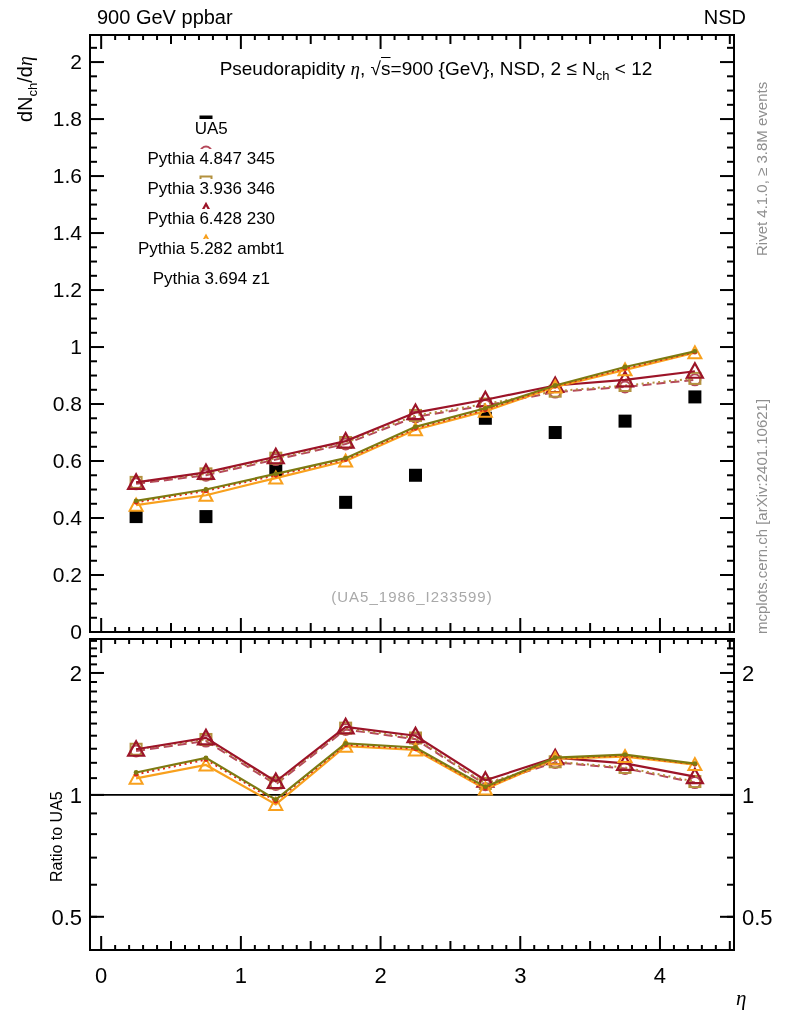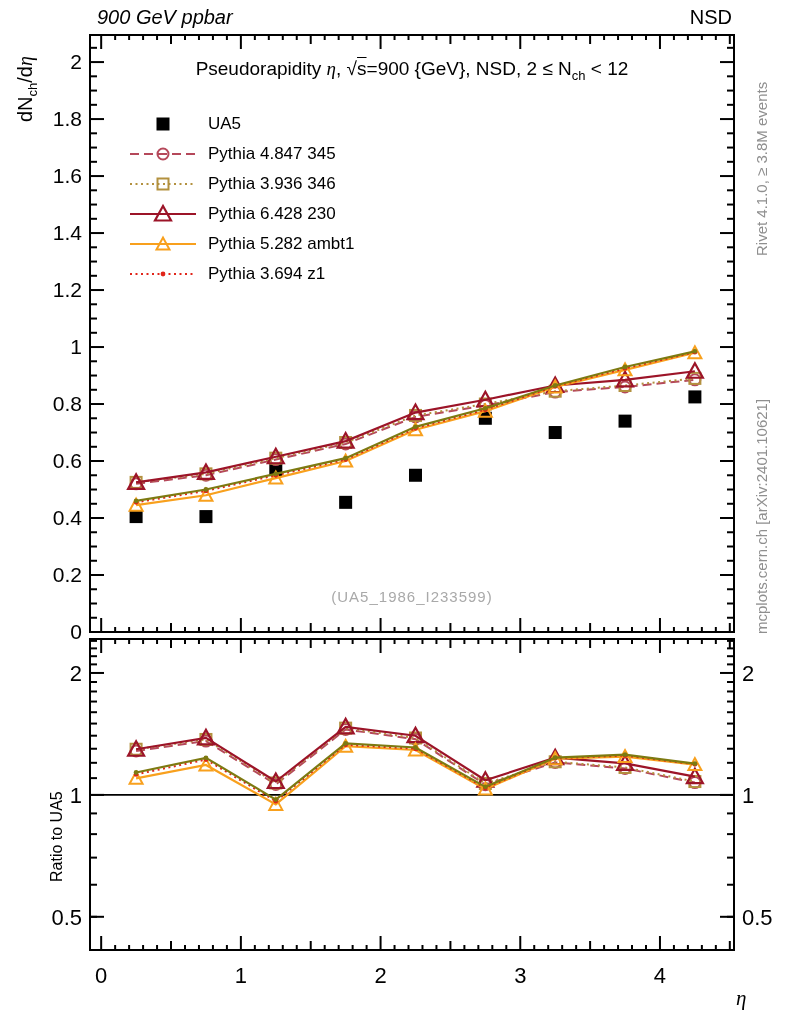--- a/index.html
+++ b/index.html
@@ -1,28 +1,28 @@
 <!DOCTYPE html>
 <html><head>
 <meta charset="utf-8">
 <style>
   html,body{margin:0;padding:0;background:#ffffff;}
   #page{position:relative;width:786px;height:1024px;background:#ffffff;overflow:hidden;
         font-family:"Liberation Sans","DejaVu Sans",sans-serif;color:#000;}
   #plot-svg{position:absolute;left:0;top:0;}
   .hdr{position:absolute;top:6px;font-size:20px;color:#000;white-space:nowrap;}
-  #hdr-left{left:97px;font-style:italic;}
-  #hdr-right{right:54px;}
+  #hdr-left{left:97px;}
+  #hdr-right{right:40px;}
   #plot-title{position:absolute;left:90px;width:644px;top:58px;text-align:center;
-              font-size:19px;white-space:nowrap;}
+              font-size:19px;white-space:nowrap;padding-left:24px;}
   #plot-title .sub, .ylab .sub{font-size:13px;vertical-align:-5px;}
   .greek{font-family:"Liberation Serif","DejaVu Serif",serif;font-style:italic;}
   .sbar{text-decoration:overline;}
   #legend{position:absolute;left:128px;top:109px;}
-  .legend-row{display:flex;align-items:center;height:30px;}
+  .legend-row{display:flex;align-items:center;height:30px;flex-direction:column;}
   .legend-label{margin-left:10px;font-size:17px;white-space:nowrap;}
   #watermark{position:absolute;left:90px;width:644px;top:588px;text-align:center;
              font-size:15px;color:#a9a9a9;letter-spacing:1px;}
   .vtext{position:absolute;transform:rotate(-90deg);transform-origin:0 0;white-space:nowrap;}
   #ylab-main{left:14px;top:122px;font-size:20px;}
   #ylab-ratio{left:48px;top:882px;font-size:16px;}
   .sidegray{color:#8f8f8f;font-size:15px;}
   #side-top{left:753px;top:256px;}
   #side-bottom{left:753px;top:634px;}
   #xlab{position:absolute;left:736px;top:986px;font-size:21px;}

